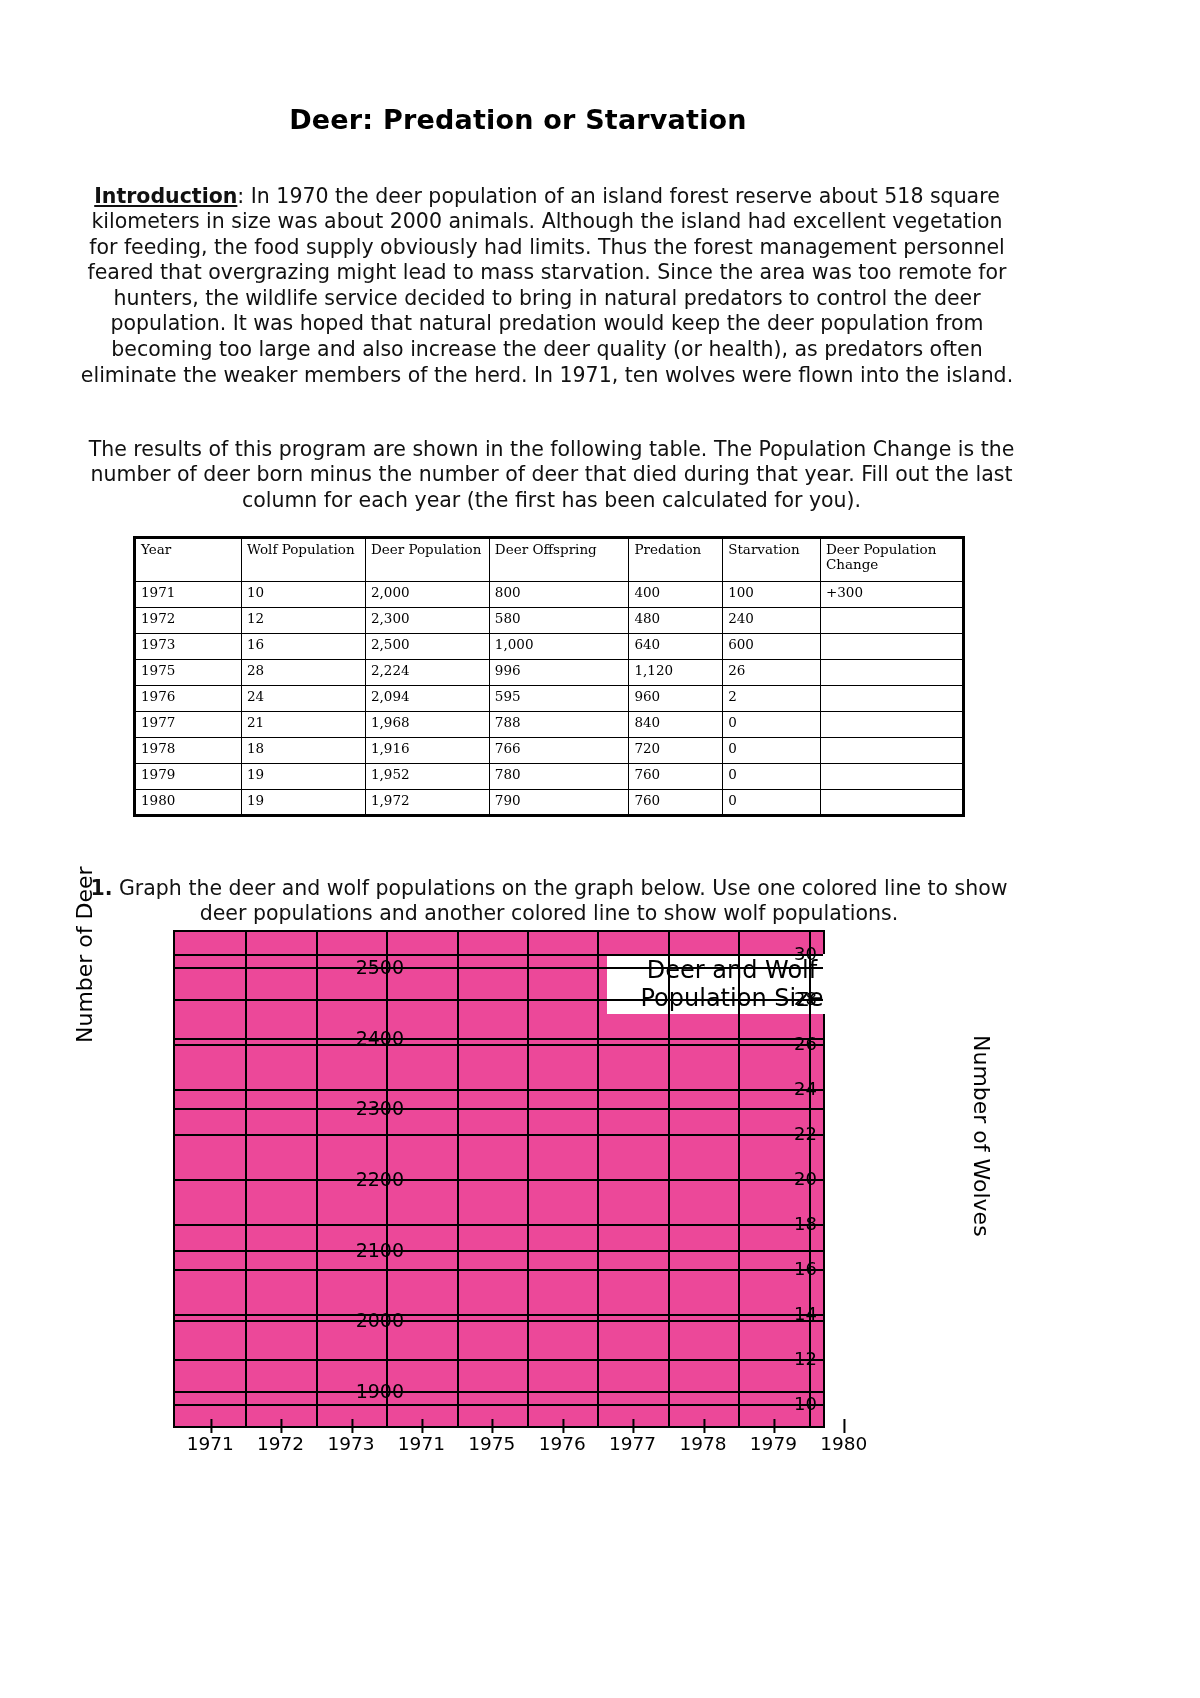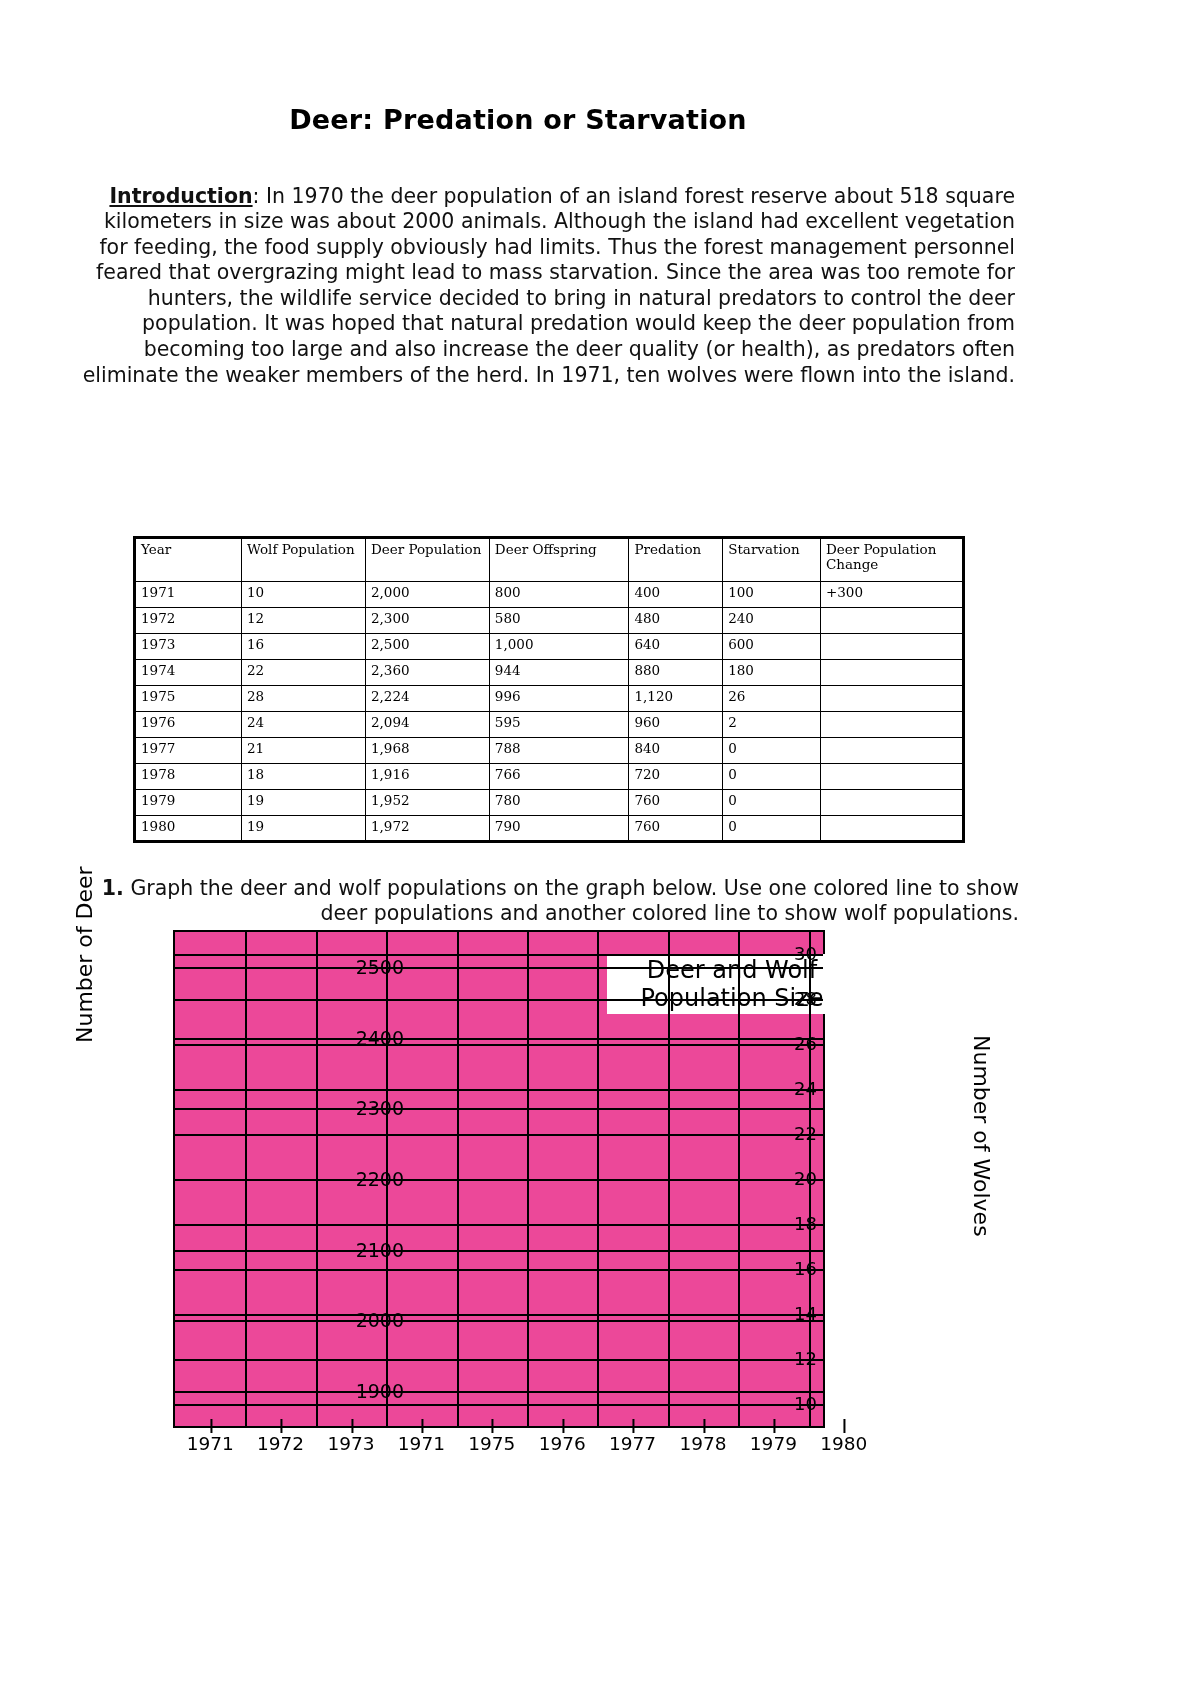--- a/index.html
+++ b/index.html
@@ -23,21 +23,21 @@
     position:absolute;
     left:0; top:104px; width:1036px;
     letter-spacing:0.2px;
   }
 
   .para {
     position:absolute;
     font-size:20.5px;
     line-height:25.6px;
     color:#111;
-    text-align:right;
+    text-align:center;
   }
   .para u { text-decoration:underline; font-weight:600; }
   .para b { font-weight:bold; }
 
   #intro { left:79px; top:163px; width:936px; }
   #results { left:79px; top:416px; width:945px; }
   #q1 { left:79px; top:855px; width:940px; }
 
   
   table.data {
@@ -162,20 +162,21 @@
 </style>
 </head>
 <body>
 
 <div class="page">
 
   <h1 class="doc-title">Deer: Predation or Starvation</h1>
 
   <p class="para" id="intro"><u>Introduction</u><span>: In 1970 the deer population of an island forest reserve about 518 square kilometers in size was about 2000 animals. Although the island had excellent vegetation for feeding, the food supply obviously had limits. Thus the forest management personnel feared that overgrazing might lead to mass starvation. Since the area was too remote for hunters, the wildlife service decided to bring in natural predators to control the deer population. It was hoped that natural predation would keep the deer population from becoming too large and also increase the deer quality (or health), as predators often eliminate the weaker members of the herd. In 1971, ten wolves were flown into the island.</span></p>
 
+  <p class="para" id="results">The results of this program are shown in the following table. The Population Change is the number of deer born minus the number of deer that died during that year. Fill out the last column for each year (the first has been calculated for you).</p>
 
   <table class="data">
     <thead>
       <tr>
         <th>Year</th>
         <th>Wolf Population</th>
         <th>Deer Population</th>
         <th>Deer Offspring</th>
         <th>Predation</th>
         <th>Starvation</th>
@@ -201,29 +202,20 @@
           <td>240</td>
           <td></td>
         </tr>
       <tr>
           <td>1973</td>
           <td>16</td>
           <td>2,500</td>
           <td>1,000</td>
           <td>640</td>
           <td>600</td>
-          <td></td>
-        </tr>
-      <tr>
-          <td>1974</td>
-          <td>22</td>
-          <td>2,360</td>
-          <td>944</td>
-          <td>880</td>
-          <td>180</td>
           <td></td>
         </tr>
       <tr>
           <td>1975</td>
           <td>28</td>
           <td>2,224</td>
           <td>996</td>
           <td>1,120</td>
           <td>26</td>
           <td></td>

